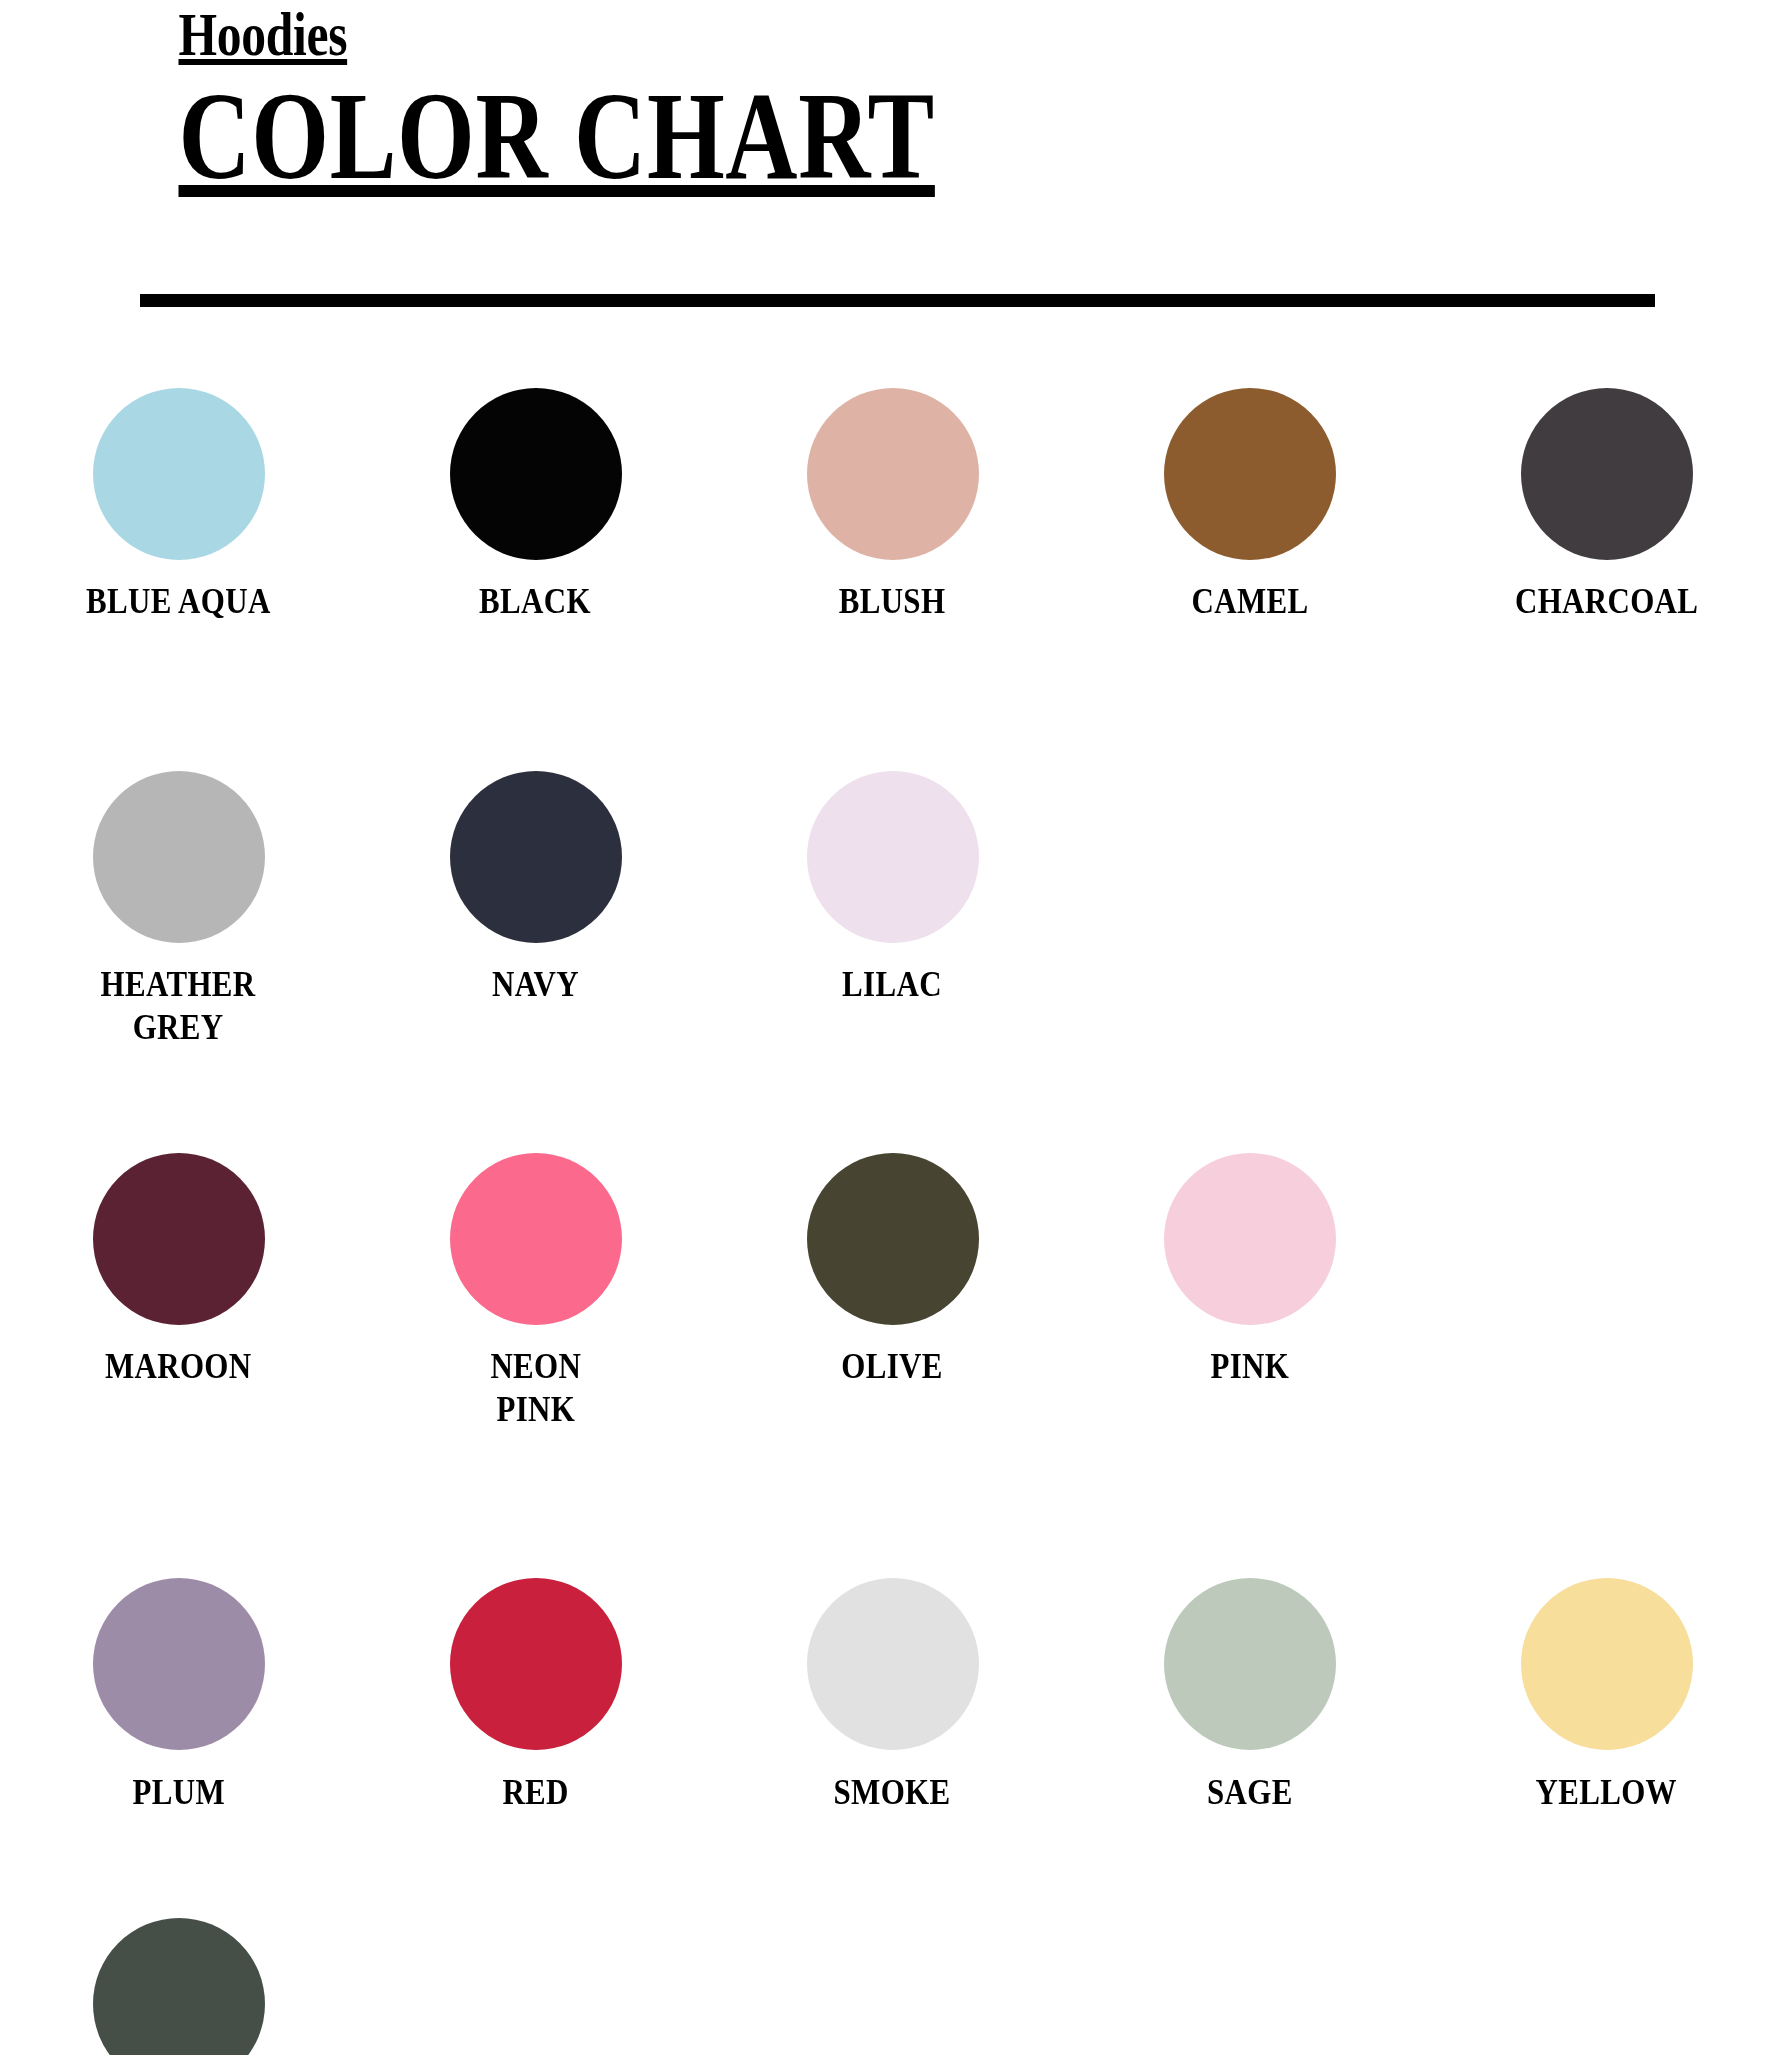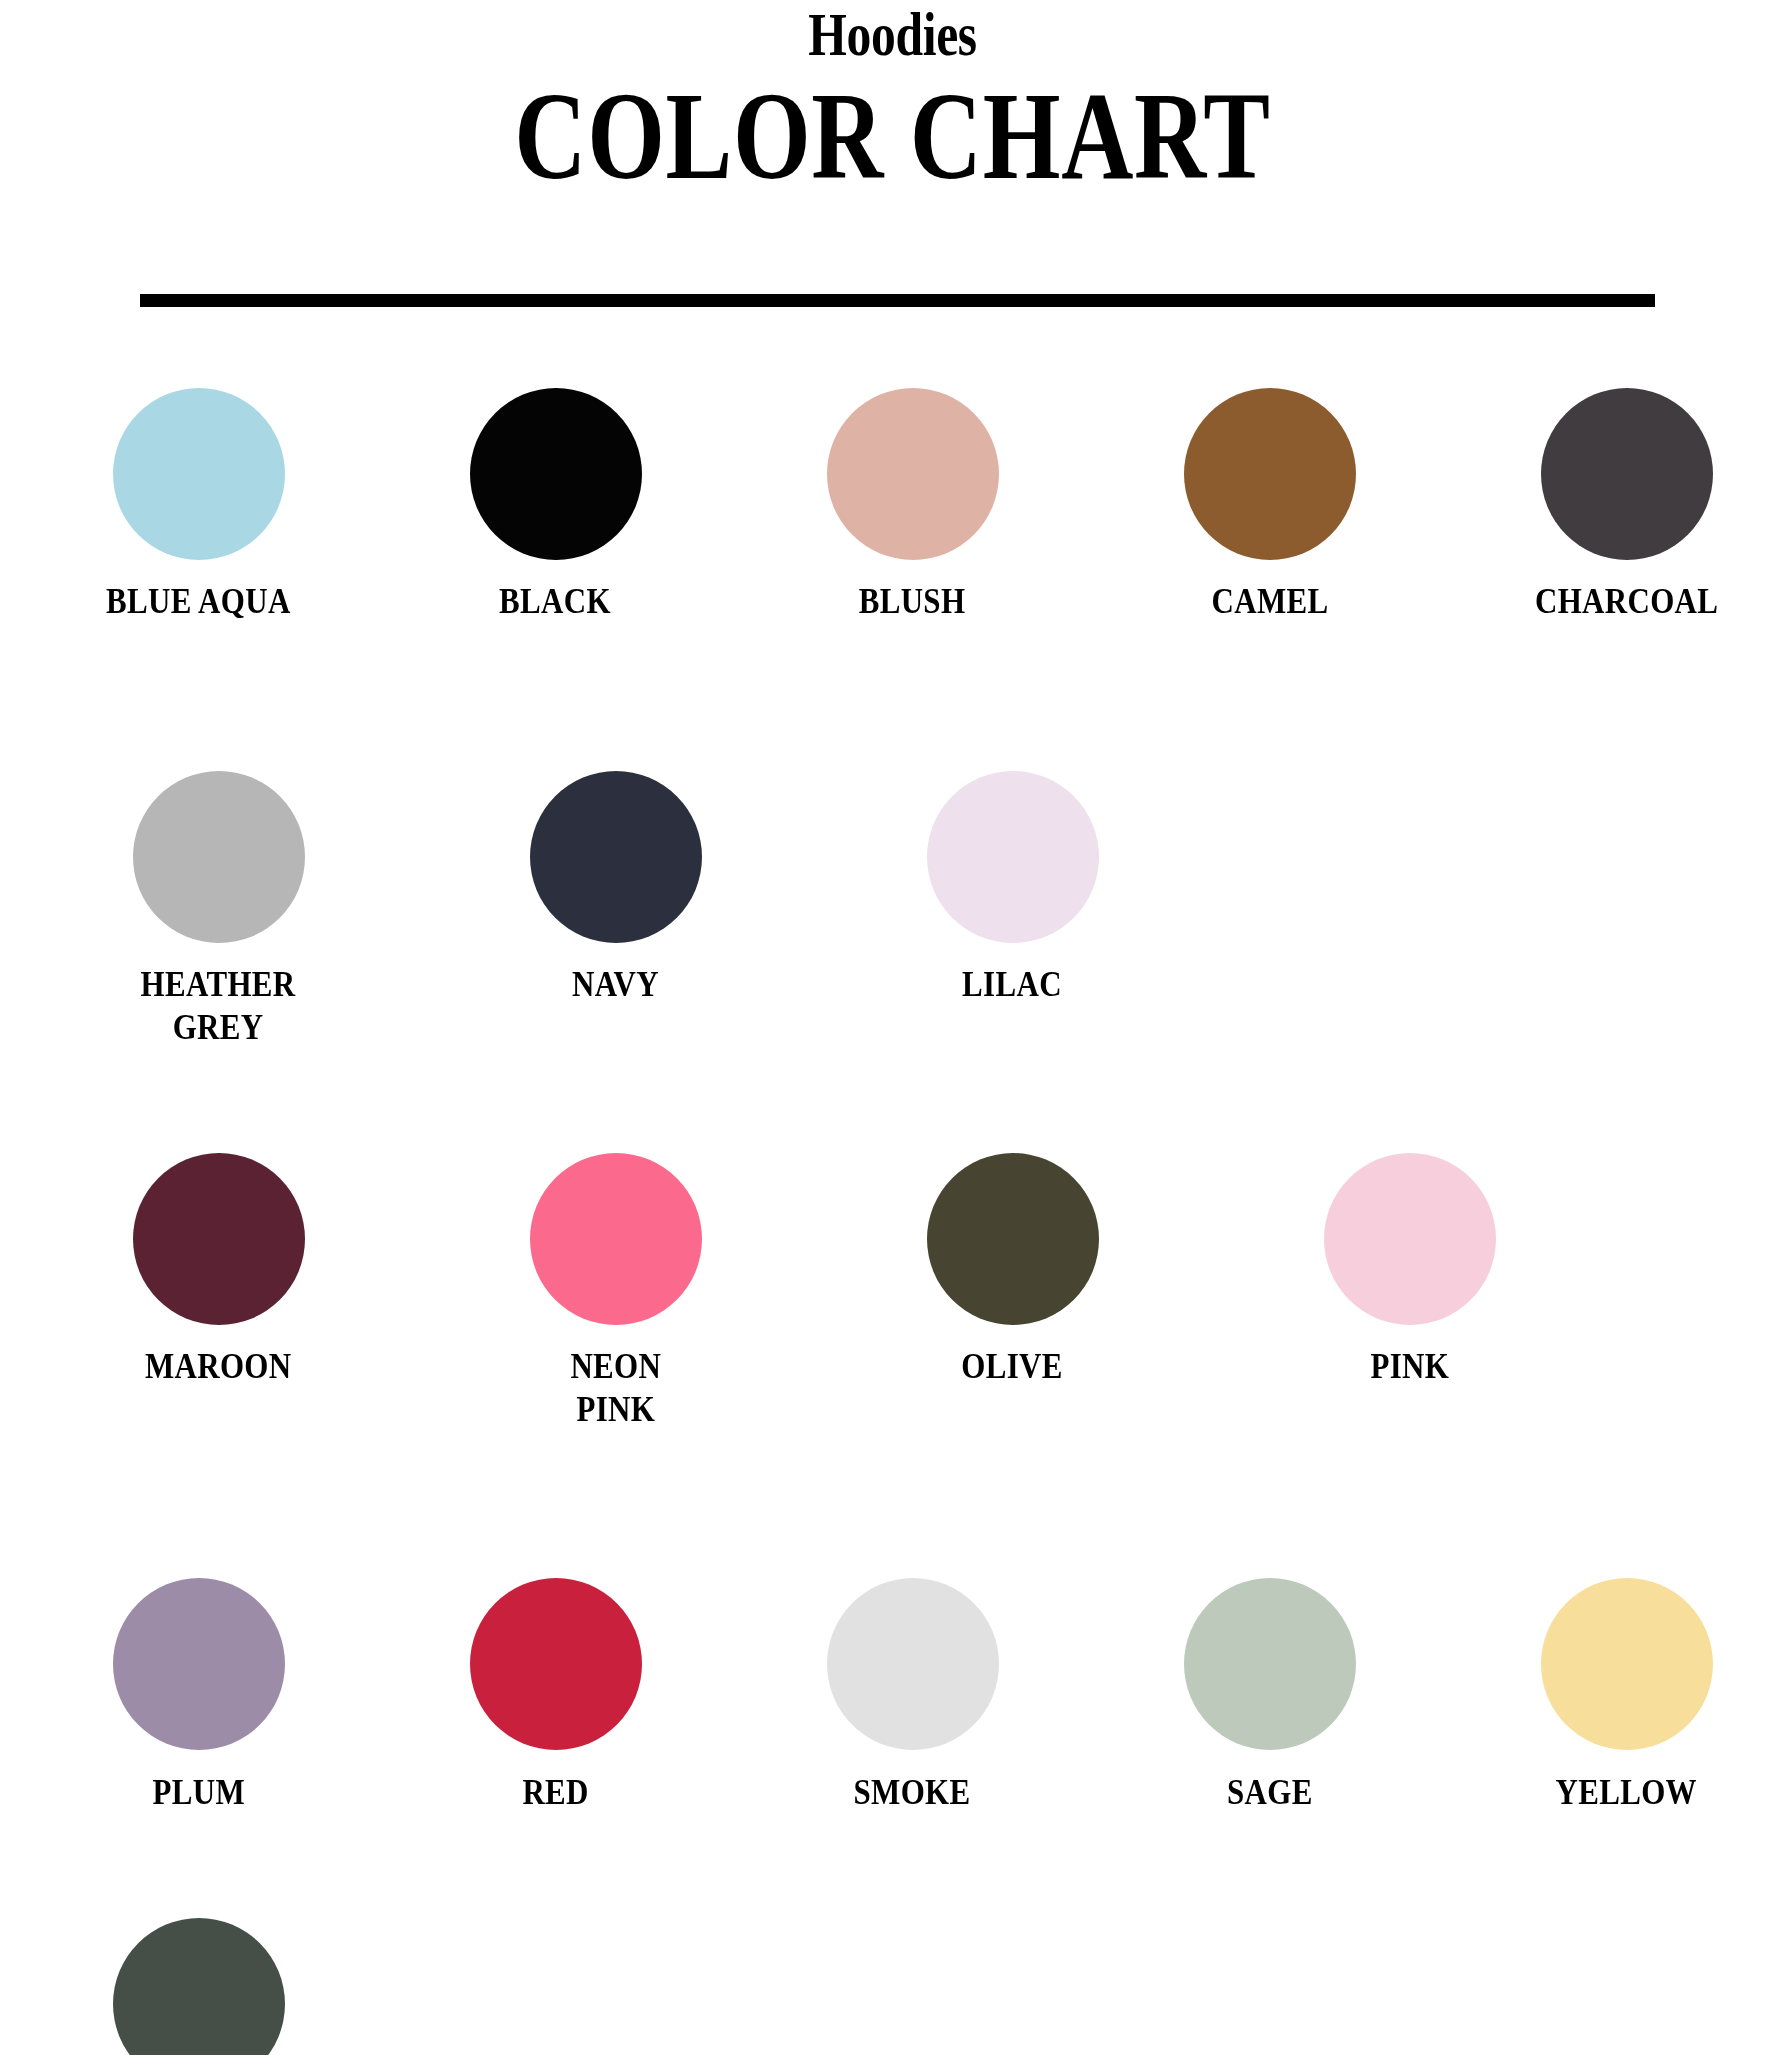--- a/index.html
+++ b/index.html
@@ -19,22 +19,22 @@
     position: relative;
     width: 1785px;
     height: 2056px;
     background: #ffffff;
     box-sizing: border-box;
   }
 
   
   .header {
     width: 100%;
-    text-align: center;
     padding-top: 3.3px;
+    text-decoration: underline;
   }
 
   .eyebrow-title {
     font-family: "Liberation Serif", "DejaVu Serif", serif;
     font-weight: 700;
     font-size: 62px;
     line-height: 1.02;
     letter-spacing: -0.4px;
     transform: scaleX(0.80);
     transform-origin: center top;
@@ -79,21 +79,20 @@
     flex-direction: row;
     width: 1785px;
   }
 
   .swatch-cell {
     width: 357px;
     box-sizing: border-box;
     display: flex;
     flex-direction: column;
     align-items: center;
-    margin-left: 40px;
   }
 
   .swatch-cell.empty { visibility: hidden; }
 
   .dot-wrap {
     width: 100%;
     height: 179px;
     display: flex;
     align-items: flex-start;
     justify-content: center;

